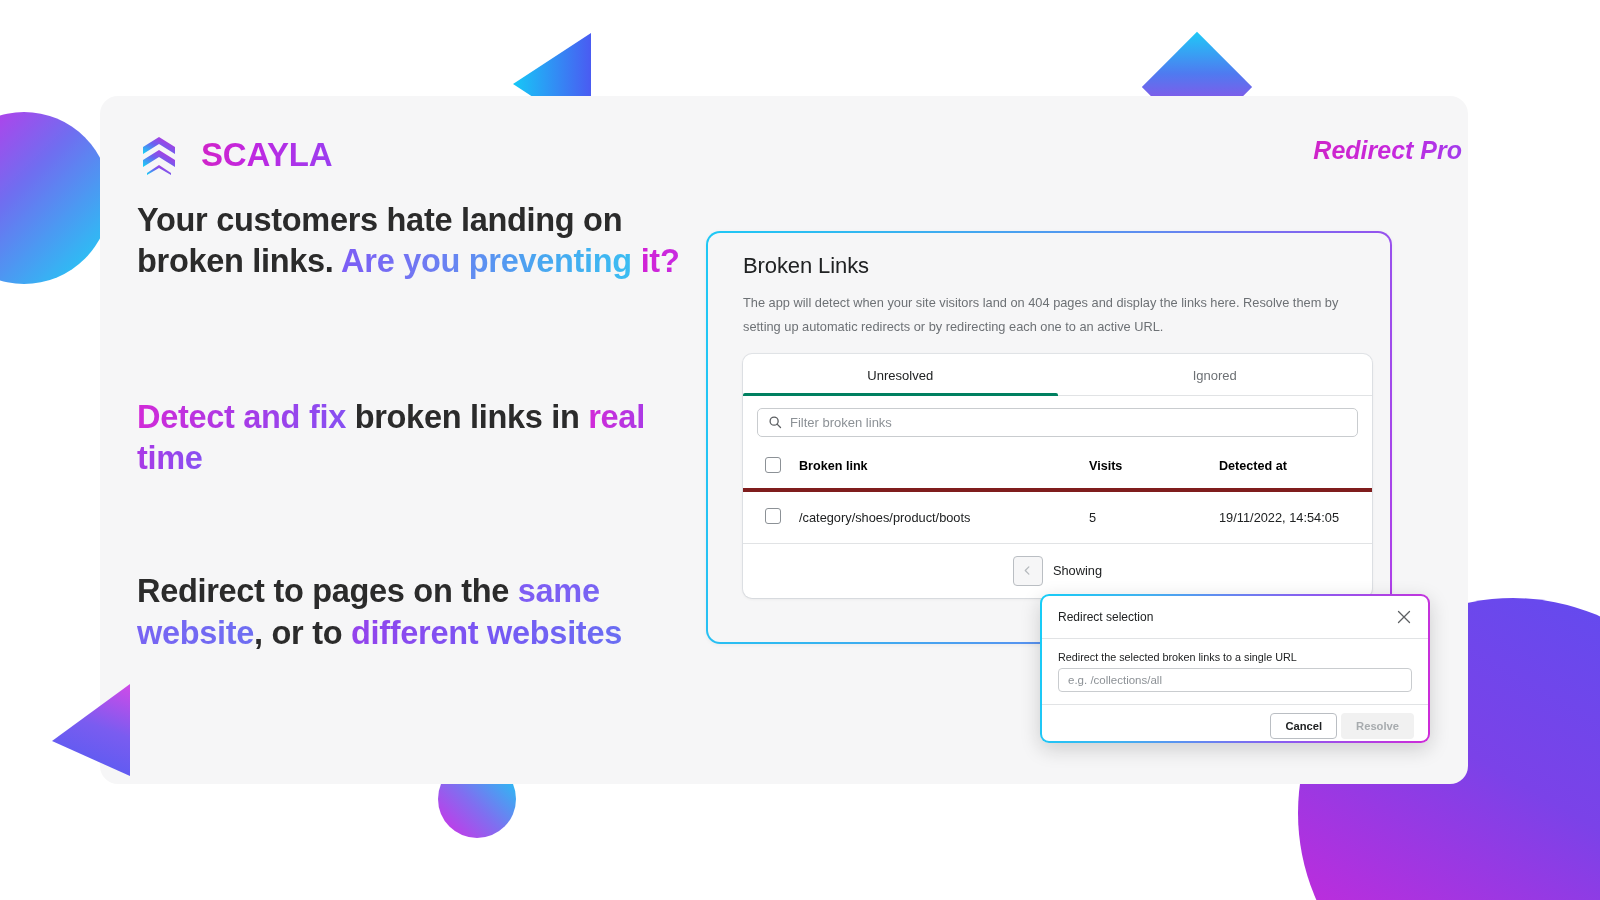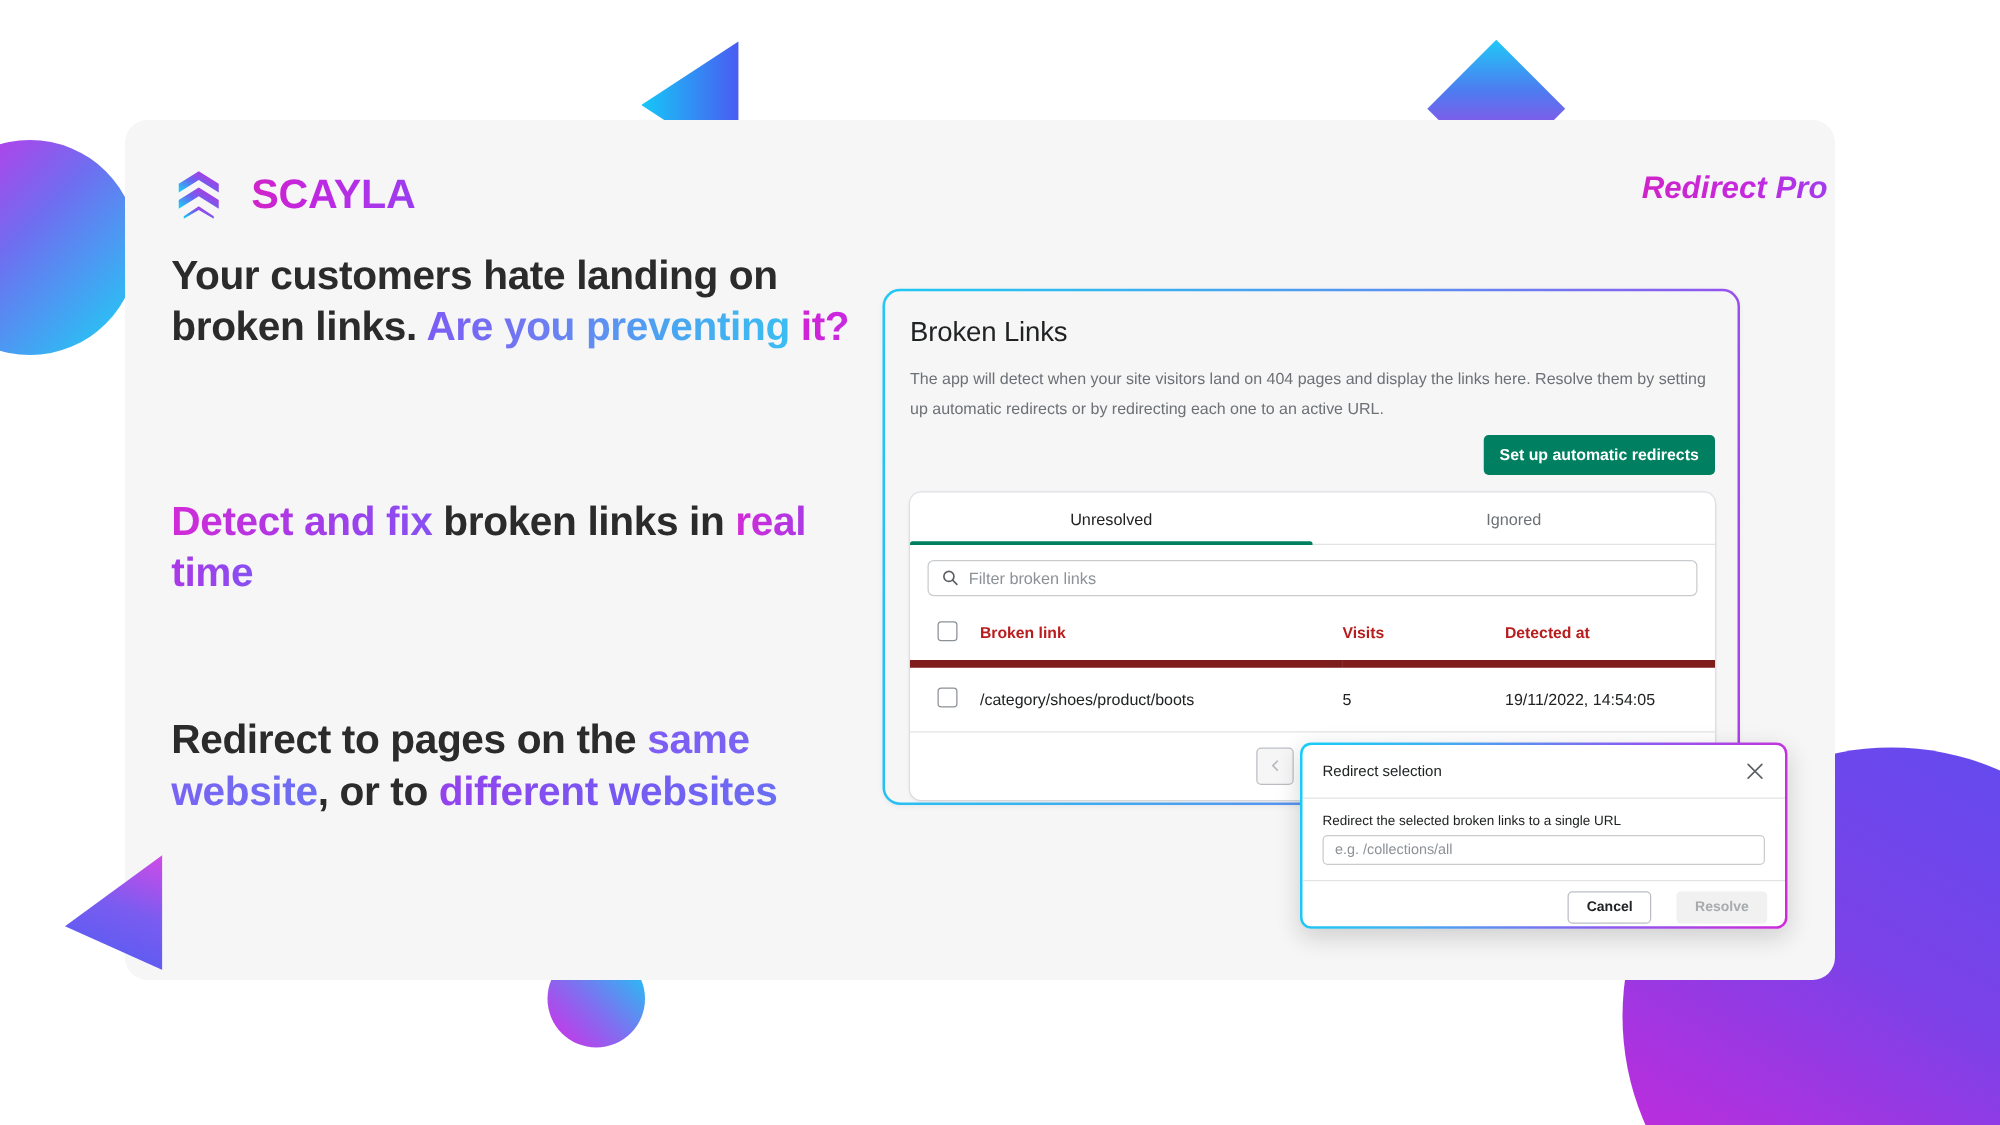--- a/index.html
+++ b/index.html
@@ -104,21 +104,21 @@
   
   .app-card {
     position: absolute; left: 706px; top: 231px; width: 686px; height: 413px;
     border-radius: 14px;
     background: linear-gradient(100deg, #1ec8f5 0%, #33b6f0 22%, #5e8df0 58%, #8a5cf0 85%, #b23ce8 100%);
     padding: 2px;
     box-shadow: 0 1px 4px rgba(0,0,0,0.05);
   }
   .app-card-inner {
     width: 100%; height: 100%; border-radius: 12px; background: #f6f6f7;
-    padding: 20px 18px 0 20px; overflow: hidden; position: relative;
+    padding: 20px 18px 0 35px; overflow: hidden; position: relative;
   }
   .card-title { font-size: 22px; font-weight: 400; color: #202223; letter-spacing: -0.1px; }
   .card-desc {
     margin-top: 12px; font-size: 12.8px; color: #6d7175; line-height: 1.9;
     max-width: 654px;
   }
   .cta-row { display: flex; justify-content: flex-end; margin-top: 8px; }
   .btn-primary {
     background: #008060; color: #fff; border: none; border-radius: 4px;
     font-size: 12.7px; font-weight: 600; padding: 9px 13px; cursor: pointer;
@@ -150,22 +150,22 @@
   .search-box svg { flex: 0 0 auto; }
   .search-input {
     border: none; outline: none; width: 100%; font-size: 13px; color: #202223;
     font-family: "Liberation Sans", sans-serif; background: transparent;
   }
   .search-input::placeholder { color: #8c9196; }
 
   .tbl { width: 100%; border-collapse: collapse; }
   .tbl th, .tbl td { text-align: left; }
   .tbl thead th {
-    font-size: 12.6px; font-weight: 600; color: #b91c1c;
-    padding: 10px 0 12px 0; border-bottom: 6px solid #7f1d1d;
+    font-size: 12.6px; font-weight: 600; color: #000000;
+    padding: 10px 0 12px 0; border-bottom: 4px solid #7f1d1d;
   }
   .tbl tbody td { font-size: 12.8px; color: #202223; padding: 16px 0; }
   .col-check { width: 56px; padding-left: 22px !important; }
   .col-link { width: 290px; }
   .col-visits { width: 130px; }
   .col-detected { }
   .cbx {
     width: 16px; height: 16px; border: 1.5px solid #8c9196; border-radius: 3px;
     background: #fff; display: inline-block; cursor: pointer;
   }
@@ -204,21 +204,21 @@
   }
   .modal-body { padding: 12px 16px 12px 16px; }
   .modal-label { font-size: 10.8px; color: #202223; margin-bottom: 5px; }
   .modal-input {
     width: 100%; border: 1px solid #c9cccf; border-radius: 4px;
     padding: 5px 9px; font-size: 11.5px; color: #202223; outline: none;
     font-family: "Liberation Sans", sans-serif;
   }
   .modal-input::placeholder { color: #8c9196; }
   .modal-foot {
-    margin-top: auto; display: flex; justify-content: flex-end; gap: 20px;
+    margin-top: auto; display: flex; justify-content: flex-end; gap: 4px;
     padding: 8px 14px 10px 14px; border-top: 1px solid #e1e3e5;
   }
   .btn-sm {
     font-size: 11.2px; font-weight: 600; padding: 6px 14px; border-radius: 4px;
     font-family: "Liberation Sans", sans-serif; cursor: pointer;
   }
   .btn-cancel { background: #fff; border: 1px solid #babec3; color: #202223; }
   .btn-disabled { background: #f1f1f1; border: 1px solid transparent; color: #a7abae; cursor: default; }
 </style>
 </head>
@@ -272,23 +272,20 @@
     <h1 class="hl hl-block-3">
       <span>Redirect to pages on the </span><span class="g-violet">same website</span><span>, or to </span><span class="g-violet2">different websites</span>
     </h1>
   </div>
 
   <div class="app-card">
     <div class="app-card-inner">
       <div class="card-title">Broken Links</div>
       <div class="card-desc">The app will detect when your site visitors land on 404 pages and display the links here. Resolve them by setting up automatic redirects or by redirecting each one to an active URL.</div>
 
-      <div class="cta-row">
-        <button class="btn-primary">Set up automatic redirects</button>
-      </div>
 
       <div class="table-card">
         <div class="tabs">
           <div class="tab active">Unresolved</div>
           <div class="tab">Ignored</div>
         </div>
 
         <div class="filter-row">
           <div class="search-box">
             <svg width="14" height="14" viewBox="0 0 16 16" fill="none">

